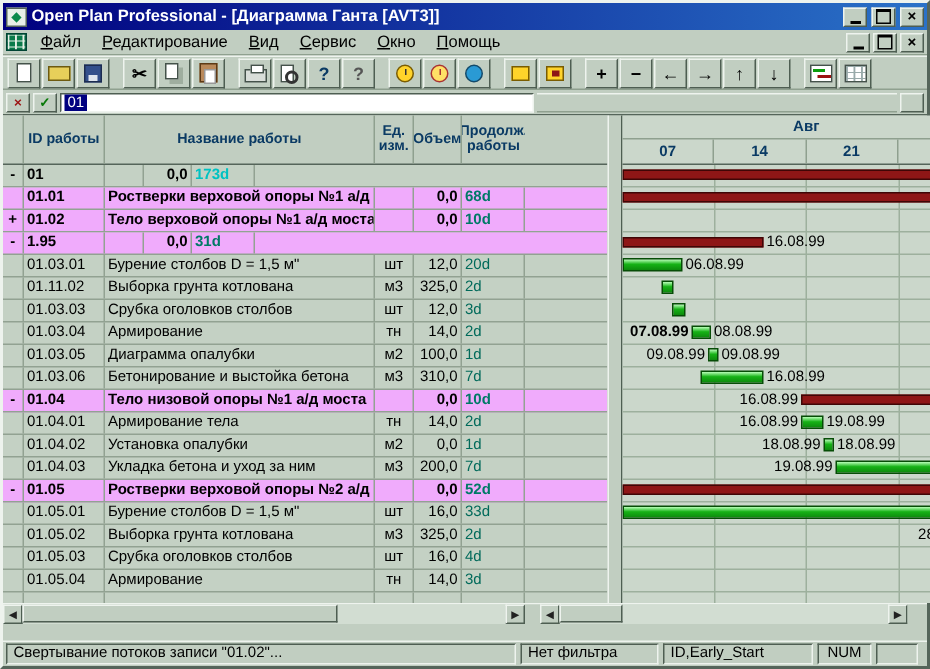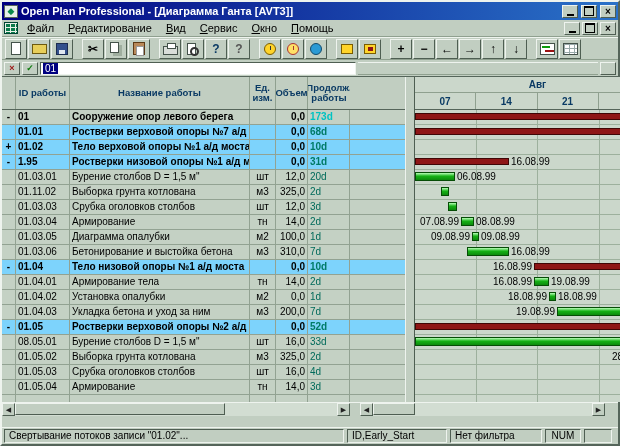--- a/index.html
+++ b/index.html
@@ -75,21 +75,21 @@
   .c-vol{width:32px;flex:none}
   .c-dur{width:42px;flex:none;border-right:none}
   .tbody{height:293px;overflow:hidden}
   .trow{display:flex;height:15px;border-bottom:1px solid #92a292}
   .tcell{border-right:1px solid #92a292;font-size:10px;line-height:13px;padding:0 2px;white-space:nowrap;overflow:hidden;color:#000}
   .tcell.c-sign{text-align:center;padding:0;font-weight:bold}
   .tcell.c-unit{text-align:center}
   .tcell.c-vol{text-align:right}
   .trow.root{font-weight:bold}
   .trow.root .c-dur{color:#00c2c2}
-  .trow.summary{background:#7dd3fc;font-weight:bold}
+  .trow.summary{background:#f0abfc;font-weight:bold}
   .trow.summary .c-dur{color:#007a66}
   .trow.detail .c-dur{color:#006a5a}
 
   .splitter{width:10px;background:#c1cec1;border-left:1px solid #eef3ee;border-right:1px solid #4e5e52;flex:none}
 
   .ganttpane{width:245px;display:flex;flex-direction:column;flex:none;background:#cbd7cb}
   .gmonth{height:16px;border-bottom:1px solid #8fa08f;display:flex;align-items:center;justify-content:center;font-size:10px;font-weight:bold;color:#0a3a64;flex:none}
   .gweeks{height:17px;display:flex;border-bottom:1px solid #55655a;flex:none}
   .wcell{width:61.25px;border-right:1px solid #8fa08f;display:flex;align-items:center;justify-content:center;font-size:10px;font-weight:bold;color:#0a3a64;flex:none}
   .gbody{height:293px;position:relative;overflow:hidden}
@@ -271,45 +271,43 @@
         <div class="thcell c-id">ID работы</div>
         <div class="thcell c-name">Название работы</div>
         <div class="thcell c-unit">Ед. изм.</div>
         <div class="thcell c-vol">Объем</div>
         <div class="thcell c-dur">Продолж. работы</div>
       </div>
       <div id="table-body" class="tbody">
           <div class="trow root">
             <div class="tcell c-sign">-</div>
             <div class="tcell c-id">01</div>
-            <div class="tcell c-name">Сооружение опор левого берега</div>
             <div class="tcell c-unit"></div>
             <div class="tcell c-vol">0,0</div>
             <div class="tcell c-dur">173d</div>
           </div>
           <div class="trow summary">
             <div class="tcell c-sign"></div>
             <div class="tcell c-id">01.01</div>
-            <div class="tcell c-name">Ростверки верховой опоры №7 а/д</div>
+            <div class="tcell c-name">Ростверки верховой опоры №1 а/д</div>
             <div class="tcell c-unit"></div>
             <div class="tcell c-vol">0,0</div>
             <div class="tcell c-dur">68d</div>
           </div>
           <div class="trow summary">
             <div class="tcell c-sign">+</div>
             <div class="tcell c-id">01.02</div>
             <div class="tcell c-name">Тело верховой опоры №1 а/д моста</div>
             <div class="tcell c-unit"></div>
             <div class="tcell c-vol">0,0</div>
             <div class="tcell c-dur">10d</div>
           </div>
           <div class="trow summary">
             <div class="tcell c-sign">-</div>
             <div class="tcell c-id">1.95</div>
-            <div class="tcell c-name">Ростверки низовой опоры №1 а/д м</div>
             <div class="tcell c-unit"></div>
             <div class="tcell c-vol">0,0</div>
             <div class="tcell c-dur">31d</div>
           </div>
           <div class="trow detail">
             <div class="tcell c-sign"></div>
             <div class="tcell c-id">01.03.01</div>
             <div class="tcell c-name">Бурение столбов D = 1,5 м"</div>
             <div class="tcell c-unit">шт</div>
             <div class="tcell c-vol">12,0</div>
@@ -390,21 +388,21 @@
           <div class="trow summary">
             <div class="tcell c-sign">-</div>
             <div class="tcell c-id">01.05</div>
             <div class="tcell c-name">Ростверки верховой опоры №2 а/д</div>
             <div class="tcell c-unit"></div>
             <div class="tcell c-vol">0,0</div>
             <div class="tcell c-dur">52d</div>
           </div>
           <div class="trow detail">
             <div class="tcell c-sign"></div>
-            <div class="tcell c-id">08.05.01</div>
+            <div class="tcell c-id">01.05.01</div>
             <div class="tcell c-name">Бурение столбов D = 1,5 м"</div>
             <div class="tcell c-unit">шт</div>
             <div class="tcell c-vol">16,0</div>
             <div class="tcell c-dur">33d</div>
           </div>
           <div class="trow detail">
             <div class="tcell c-sign"></div>
             <div class="tcell c-id">01.05.02</div>
             <div class="tcell c-name">Выборка грунта котлована</div>
             <div class="tcell c-unit">м3</div>
@@ -470,21 +468,21 @@
             <span class="glabel" style="left: 42px;">06.08.99</span>
           </div>
           <div class="grow">
             <div class="gbar task" style="left: 26px; width: 8px;"></div>
           </div>
           <div class="grow">
             <div class="gbar task" style="left: 33px; width: 9px;"></div>
           </div>
           <div class="grow">
             <div class="gbar task" style="left: 46px; width: 13px;"></div>
-            <span class="glabel" style="right: 201px;">07.08.99</span>
+            <span class="glabel" style="right: 201px; font-weight: bold;">07.08.99</span>
             <span class="glabel" style="left: 61px;">08.08.99</span>
           </div>
           <div class="grow">
             <div class="gbar task" style="left: 57px; width: 7px;"></div>
             <span class="glabel" style="right: 190px;">09.08.99</span>
             <span class="glabel" style="left: 66px;">09.08.99</span>
           </div>
           <div class="grow">
             <div class="gbar task" style="left: 52px; width: 42px;"></div>
             <span class="glabel" style="left: 96px;">16.08.99</span>
@@ -564,19 +562,19 @@
           <span></span>
         </div>
     </div>
     <div class="hs-corner"></div>
   </div>
 
   <div class="gaprow"></div>
 
   <div class="statusbar">
     <div class="spanel sp-msg">Свертывание потоков записи "01.02"...</div>
+    <div class="spanel sp-filter">Нет фильтра</div>
     <div class="spanel sp-sort">ID,Early_Start</div>
-    <div class="spanel sp-filter">Нет фильтра</div>
     <div class="spanel sp-num">NUM</div>
     <div class="spanel sp-extra"></div>
   </div>
 
 </div>
 
 </body></html>

